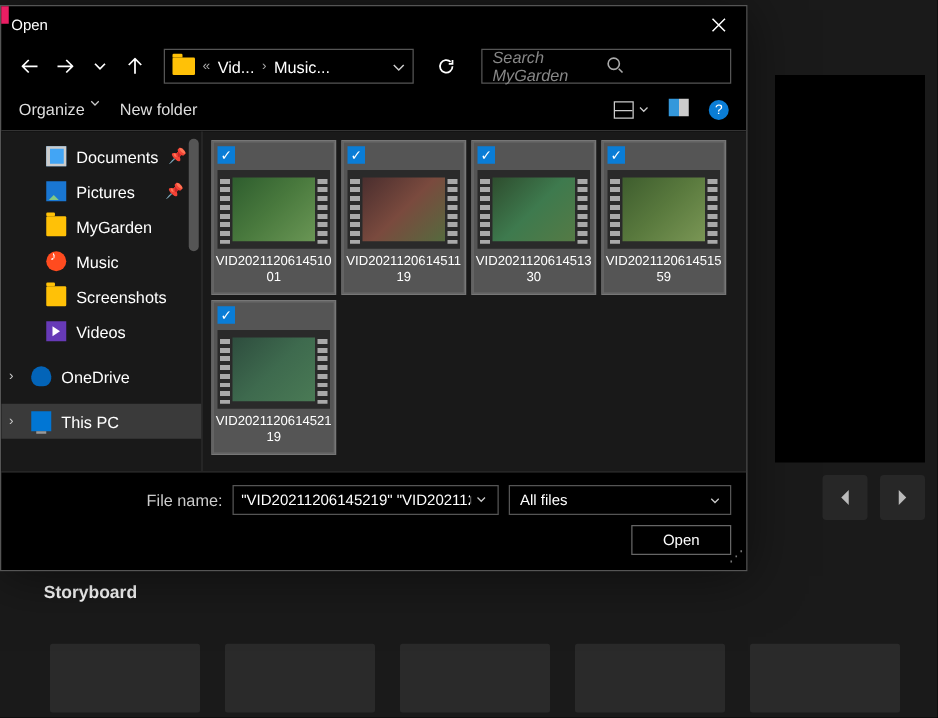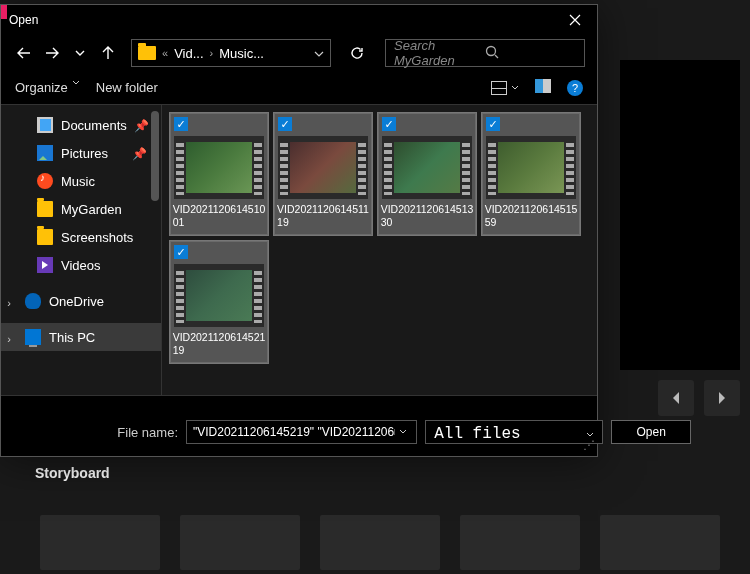--- a/index.html
+++ b/index.html
@@ -187,21 +187,21 @@
       position: absolute;
       right: 2px;
       top: 6px;
       width: 8px;
       height: 90px;
       background: #555;
       border-radius: 4px;
     }
     .side-item {
       display: flex;
-      align-items: flex-end;
+      align-items: center;
       gap: 8px;
       padding: 6px 8px 6px 36px;
       color: #fff;
       font-size: 13px;
     }
     .side-item.toplevel { padding-left: 18px; margin-top: 8px; }
     .side-item.selected { background: #3a3a3a; }
     .chev { width: 12px; text-align: center; color: #ccc; font-size: 11px; margin-left: -16px; margin-right: 2px; }
     .pin { margin-left: auto; color: #999; font-size: 12px; margin-right: 6px;}
     .ic { width: 16px; height: 16px; display: inline-block; flex-shrink: 0; }
@@ -263,28 +263,29 @@
     .sprocket-l { left: 2px; }
     .sprocket-r { right: 2px; }
     .frame {
       position: absolute;
       left: 12px; right: 12px; top: 6px; bottom: 6px;
       background: linear-gradient(135deg,#2e5d2e,#4a7a3e,#6a9655);
     }
     .thumb-label {
       color: #fff;
       font-size: 10.5px;
-      text-align: left;
+      text-align: center;
       margin-top: 4px;
       line-height: 1.3;
     }
     .bottom {
       border-top: 1px solid #333;
-      padding: 24px 12px 12px;
-      display: flex;
+      padding: 10px 12px 12px;
+      display: flex;
+      flex-direction: column;
       gap: 8px;
       position: relative;
     }
     .grip {
       position: absolute;
       right: 4px;
       bottom: 4px;
       color: #777;
       font-size: 12px;
       letter-spacing: -2px;
@@ -304,23 +305,23 @@
       overflow: hidden;
       white-space: nowrap;
     }
     .fname-dd { width: 16px; display:flex; align-items:center; justify-content:center; border-left:1px solid #555;}
     .filter {
       width: 178px;
       height: 24px;
       background: #000;
       border: 1px solid #555;
       color: #fff;
-      font-size: 16px;
+      font-size: 12px;
       padding: 0 8px;
-      display: flex; align-items: flex-end; font-family: Liberation Mono, monospace;
+      display: flex; align-items: center;
     }
     .filter span:first-child{flex:1;}
     .btn-row { display: flex; justify-content: flex-end; gap: 10px;}
     .btn {
       width: 80px; height: 24px;
       background: #000;
       border: 1px solid #666;
       color: #fff;
       font-size: 12px;
       display: flex; align-items: center; justify-content: center;
@@ -440,26 +441,26 @@
         <span class="ic ic-doc"></span>
         <span>Documents</span>
         <span class="pin">📌</span>
       </div>
       <div class="side-item">
         <span class="ic ic-pic"></span>
         <span>Pictures</span>
         <span class="pin">📌</span>
       </div>
       <div class="side-item">
+        <span class="ic ic-folder"></span>
+        <span>MyGarden</span>
+      </div>
+      <div class="side-item">
         <span class="ic ic-music"></span>
         <span>Music</span>
-      </div>
-      <div class="side-item">
-        <span class="ic ic-folder"></span>
-        <span>MyGarden</span>
       </div>
       <div class="side-item">
         <span class="ic ic-folder"></span>
         <span>Screenshots</span>
       </div>
       <div class="side-item">
         <span class="ic ic-video"></span>
         <span>Videos</span>
       </div>
       <div class="side-item toplevel">

